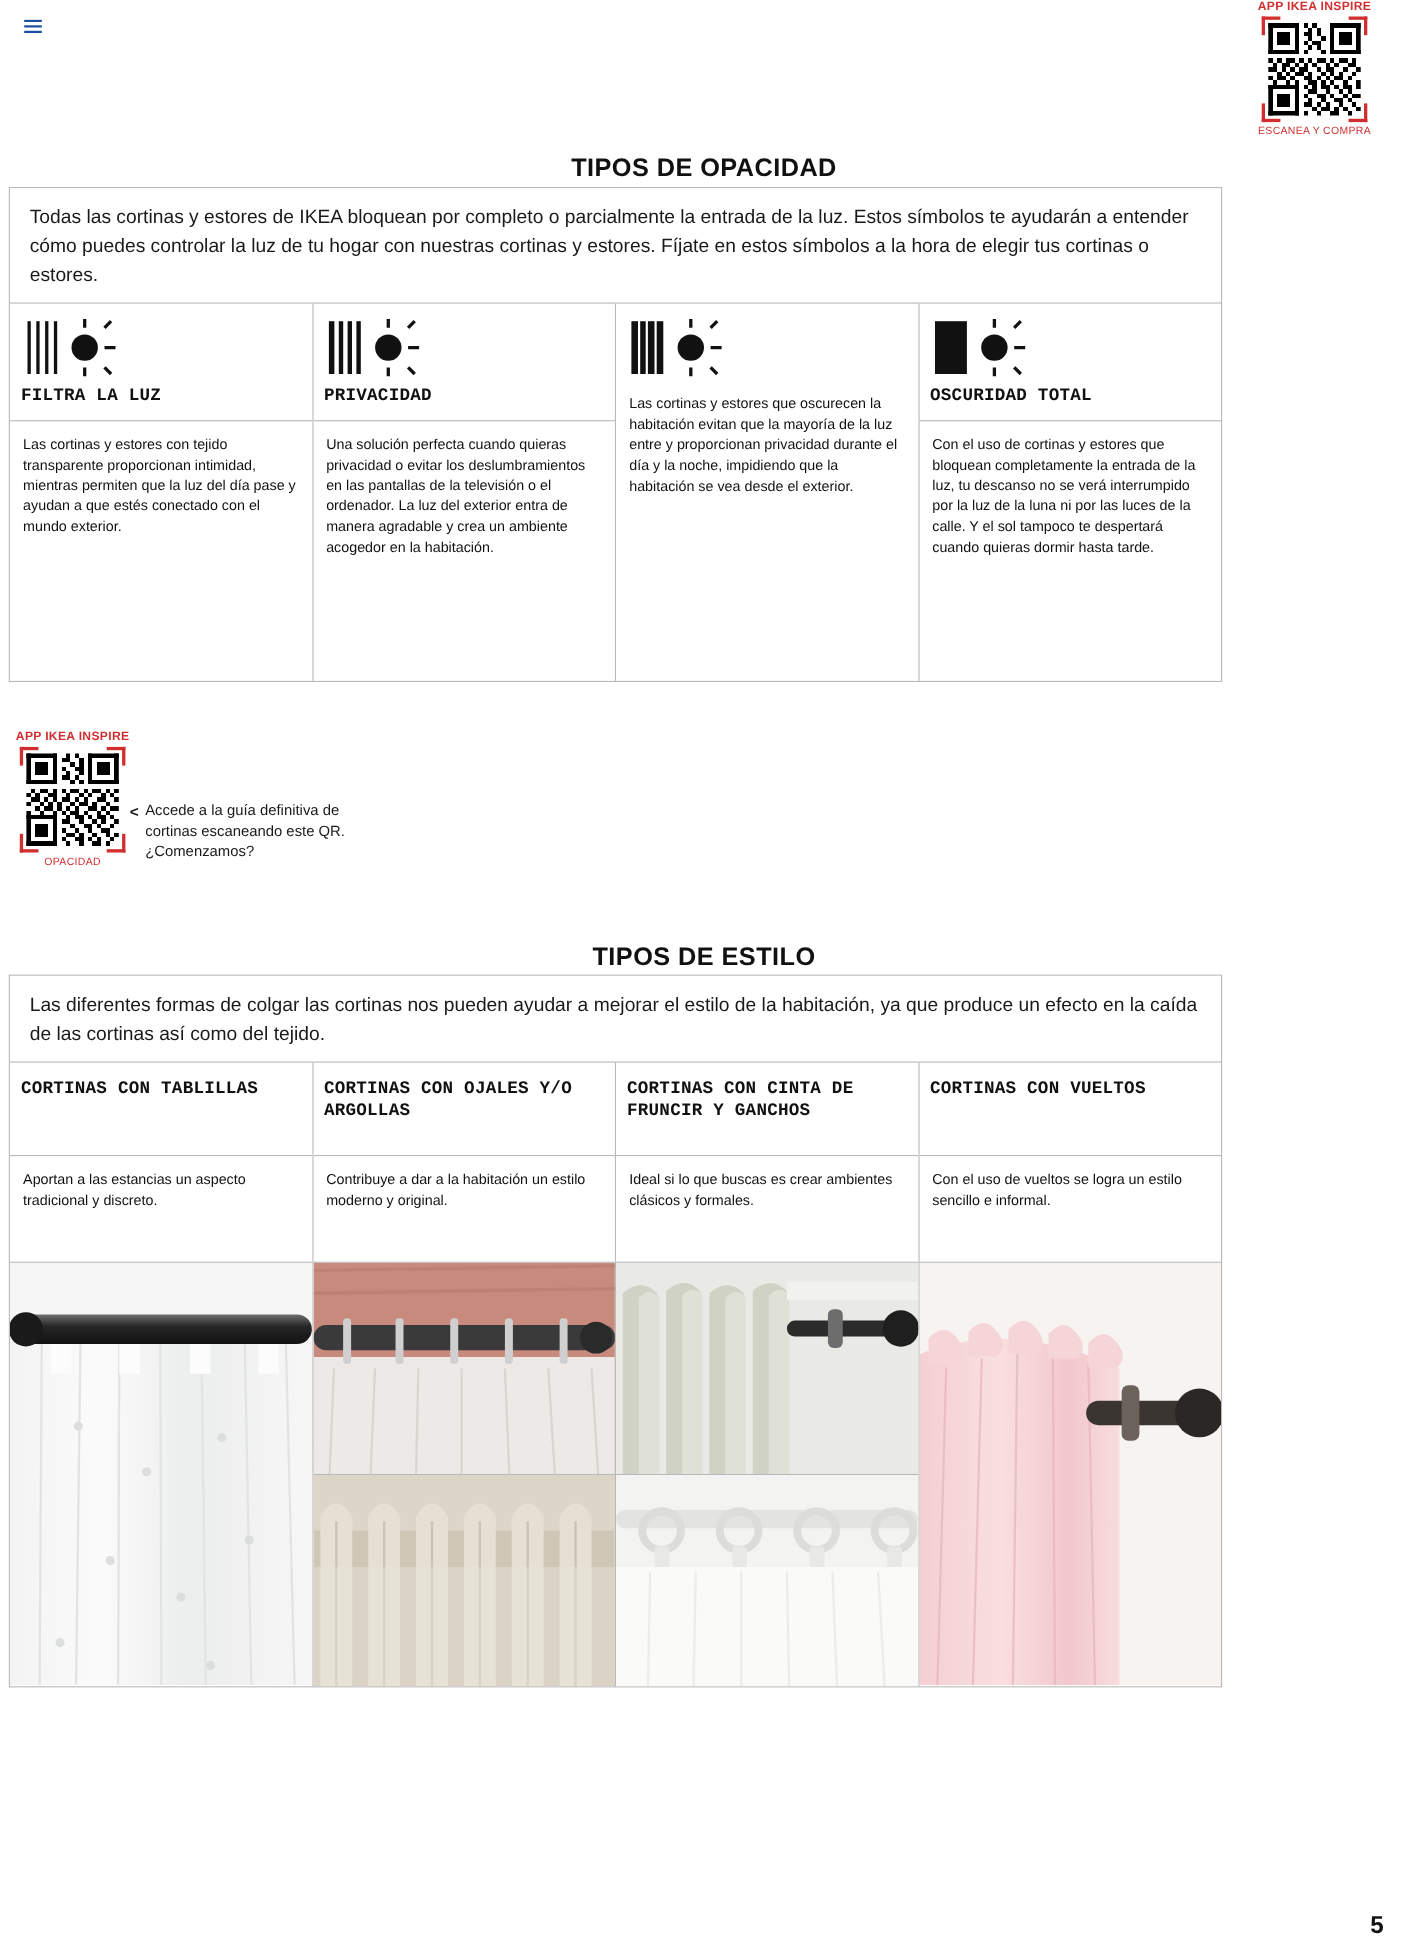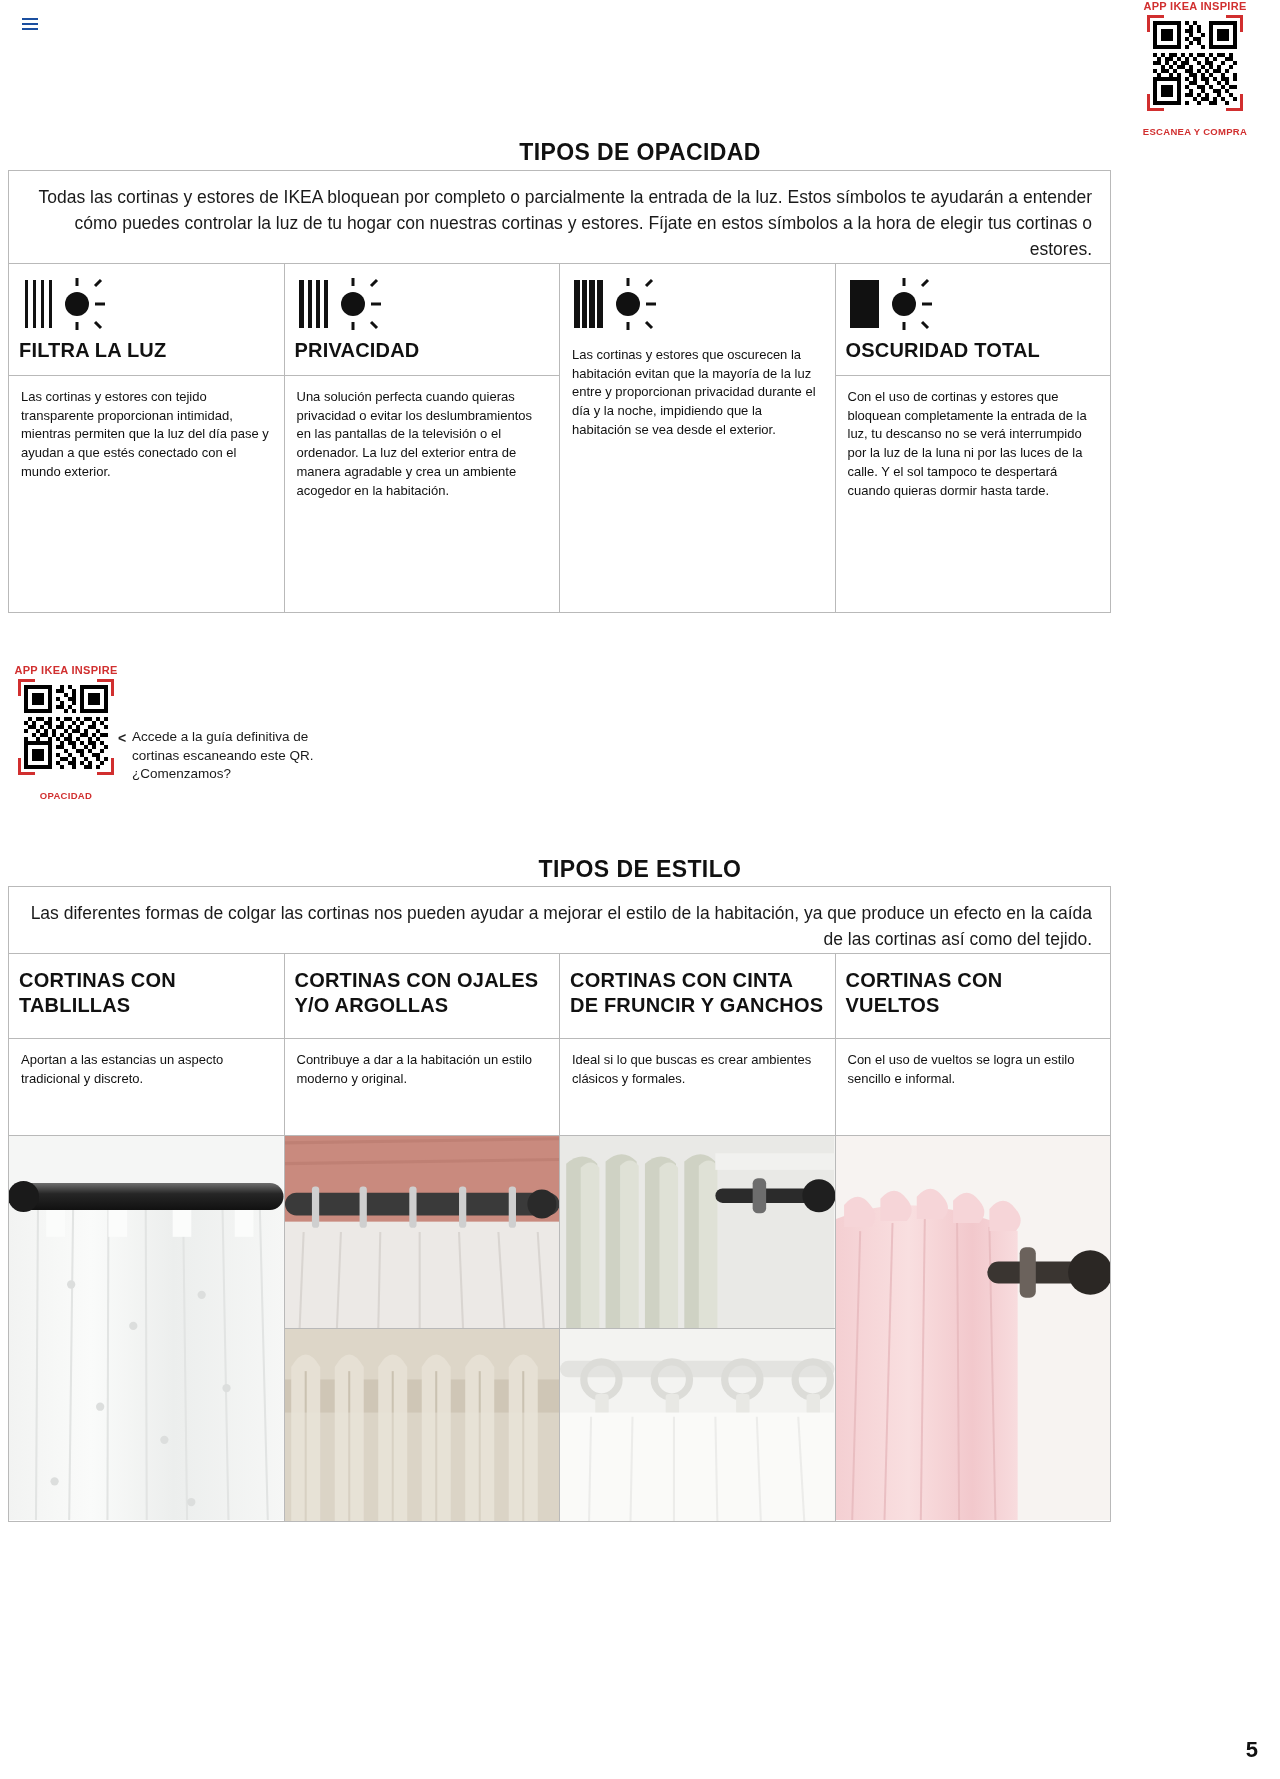--- a/index.html
+++ b/index.html
@@ -45,23 +45,23 @@
   .qr-label {
     color: #d12f2f;
     font-size: 11px;
     font-weight: bold;
     letter-spacing: 0.3px;
     margin-bottom: 3px;
   }
   .qr-sub {
     color: #d12f2f;
     font-size: 9.5px;
-    font-weight: bold;
+    font-weight: normal;
     letter-spacing: 0.3px;
-    margin-top: 15px;
+    margin-top: 3px;
   }
   .qr-frame {
     position: relative;
     width: 96px;
     height: 96px;
     margin: 0 auto;
     padding: 6px;
     box-sizing: border-box;
   }
   .qr-frame .corner {
@@ -101,49 +101,50 @@
     left: 8px;
     top: 170px;
     width: 1103px;
   }
   #tbl-estilo {
     left: 8px;
     top: 886px;
     width: 1103px;
   }
   .intro {
-    text-align: right;
+    text-align: left;
     font-size: 17.5px;
     line-height: 1.48;
-    padding: 14px 18px 0;
+    padding: 14px 18px 12px;
     border-bottom: 1px solid #b9b9b9;
     color: #1a1a1a;
   }
   .cols {
     display: flex;
   }
   .col {
     flex: 1 1 0;
     border-right: 1px solid #b9b9b9;
     box-sizing: border-box;
   }
   .col:last-child { border-right: none; }
 
   .icon-cell {
     padding: 12px 10px 0 10px;
     height: 58px;
     box-sizing: content-box;
   }
   .col-head {
-    font-size: 20px;
+    font-size: 16px;
     font-weight: bold;
     padding: 4px 10px 12px 10px;
     letter-spacing: 0.2px;
     line-height: 1.25;
     border-bottom: 1px solid #b9b9b9;
+    font-family: Liberation Mono, monospace;
   }
   .col-body {
     font-size: 13px;
     line-height: 1.45;
     padding: 12px 12px 18px 12px;
     min-height: 236px;
     box-sizing: border-box;
   }
   #tbl-estilo .col-body {
     min-height: 96px;

